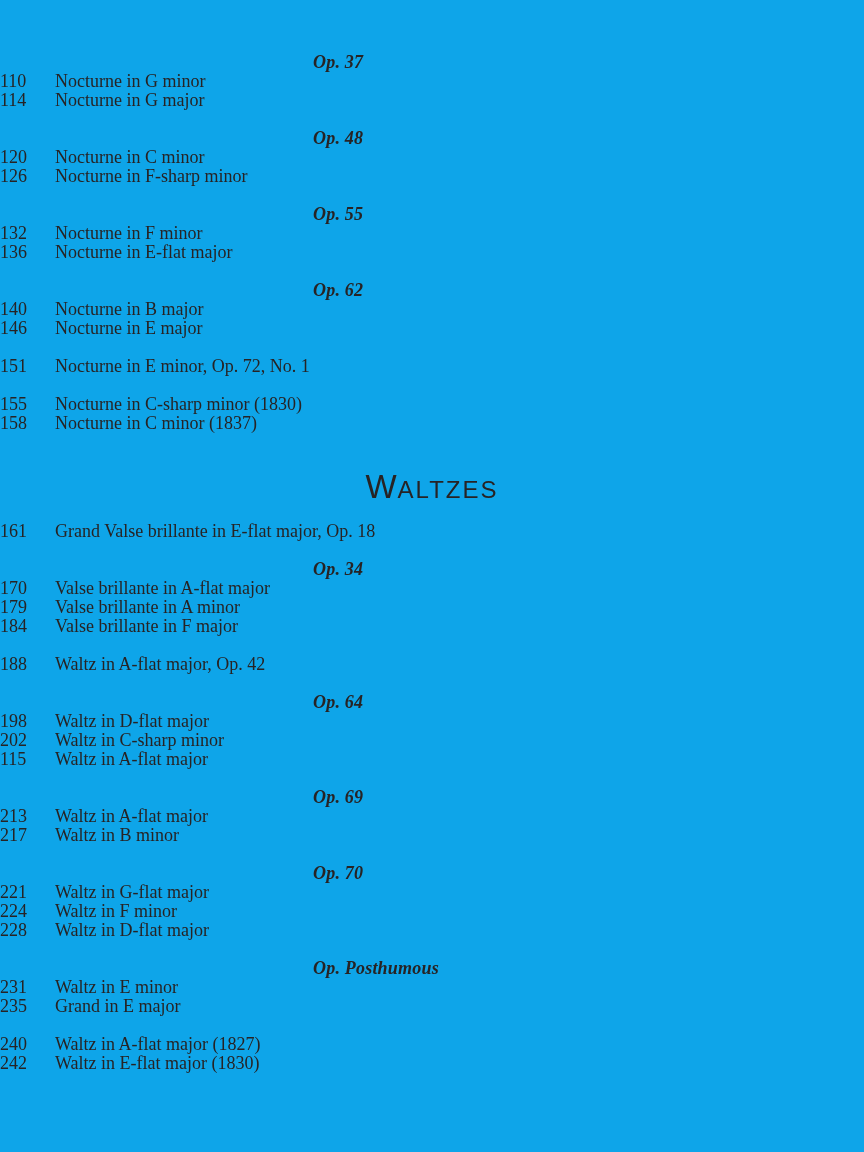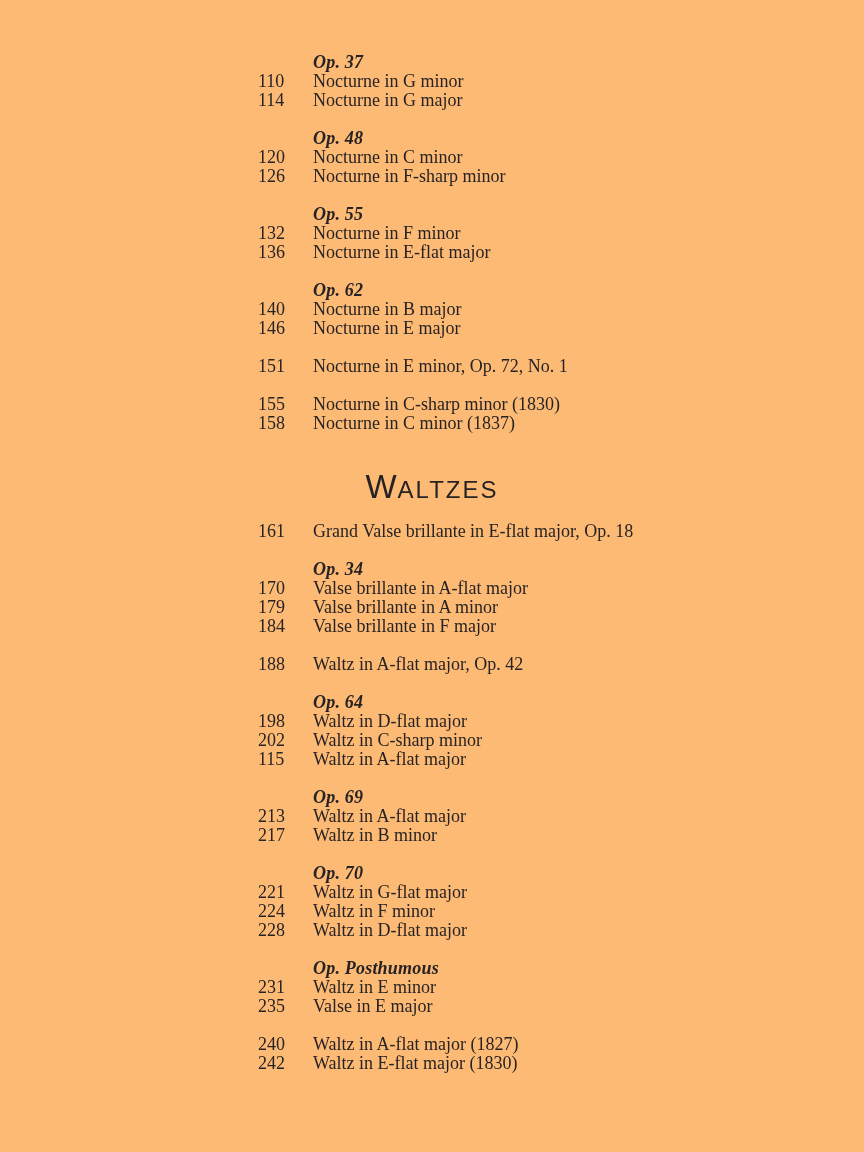--- a/index.html
+++ b/index.html
@@ -4,21 +4,21 @@
 <style>
   html, body {
     margin: 0;
     padding: 0;
     background: #ffffff;
   }
   .page {
     position: relative;
     width: 864px;
     height: 1152px;
-    background: #fdba74;
+    background: #0ea5e9;
     color: #272324;
     font-family: "Liberation Serif", "DejaVu Serif", serif;
     overflow: hidden;
   }
   .toc-block { }
   #nocturnes-list {
     padding-top: 53px;
   }
   .group {
     margin-top: 19px;
@@ -30,21 +30,20 @@
   .op-header {
     padding-left: 313px;
     font-size: 18px;
     line-height: 19px;
     font-weight: 700;
     font-style: italic;
     letter-spacing: 0.2px;
   }
   .row {
     display: flex;
-    padding-left: 258px;
     font-size: 18px;
     line-height: 19px;
   }
   .num {
     flex: 0 0 55px;
     width: 55px;
   }
   .title {
     white-space: nowrap;
   }
@@ -206,21 +205,21 @@
         </div>
       </div>
       <div class="group">
         <div class="op-header">Op. Posthumous</div>
         <div class="row">
           <span class="num">231</span>
           <span class="title">Waltz in E minor</span>
         </div>
         <div class="row">
           <span class="num">235</span>
-          <span class="title">Valse in E major</span>
+          <span class="title">Grand in E major</span>
         </div>
       </div>
       <div class="group">
         <div class="row">
           <span class="num">240</span>
           <span class="title">Waltz in A-flat major (1827)</span>
         </div>
         <div class="row">
           <span class="num">242</span>
           <span class="title">Waltz in E-flat major (1830)</span>

